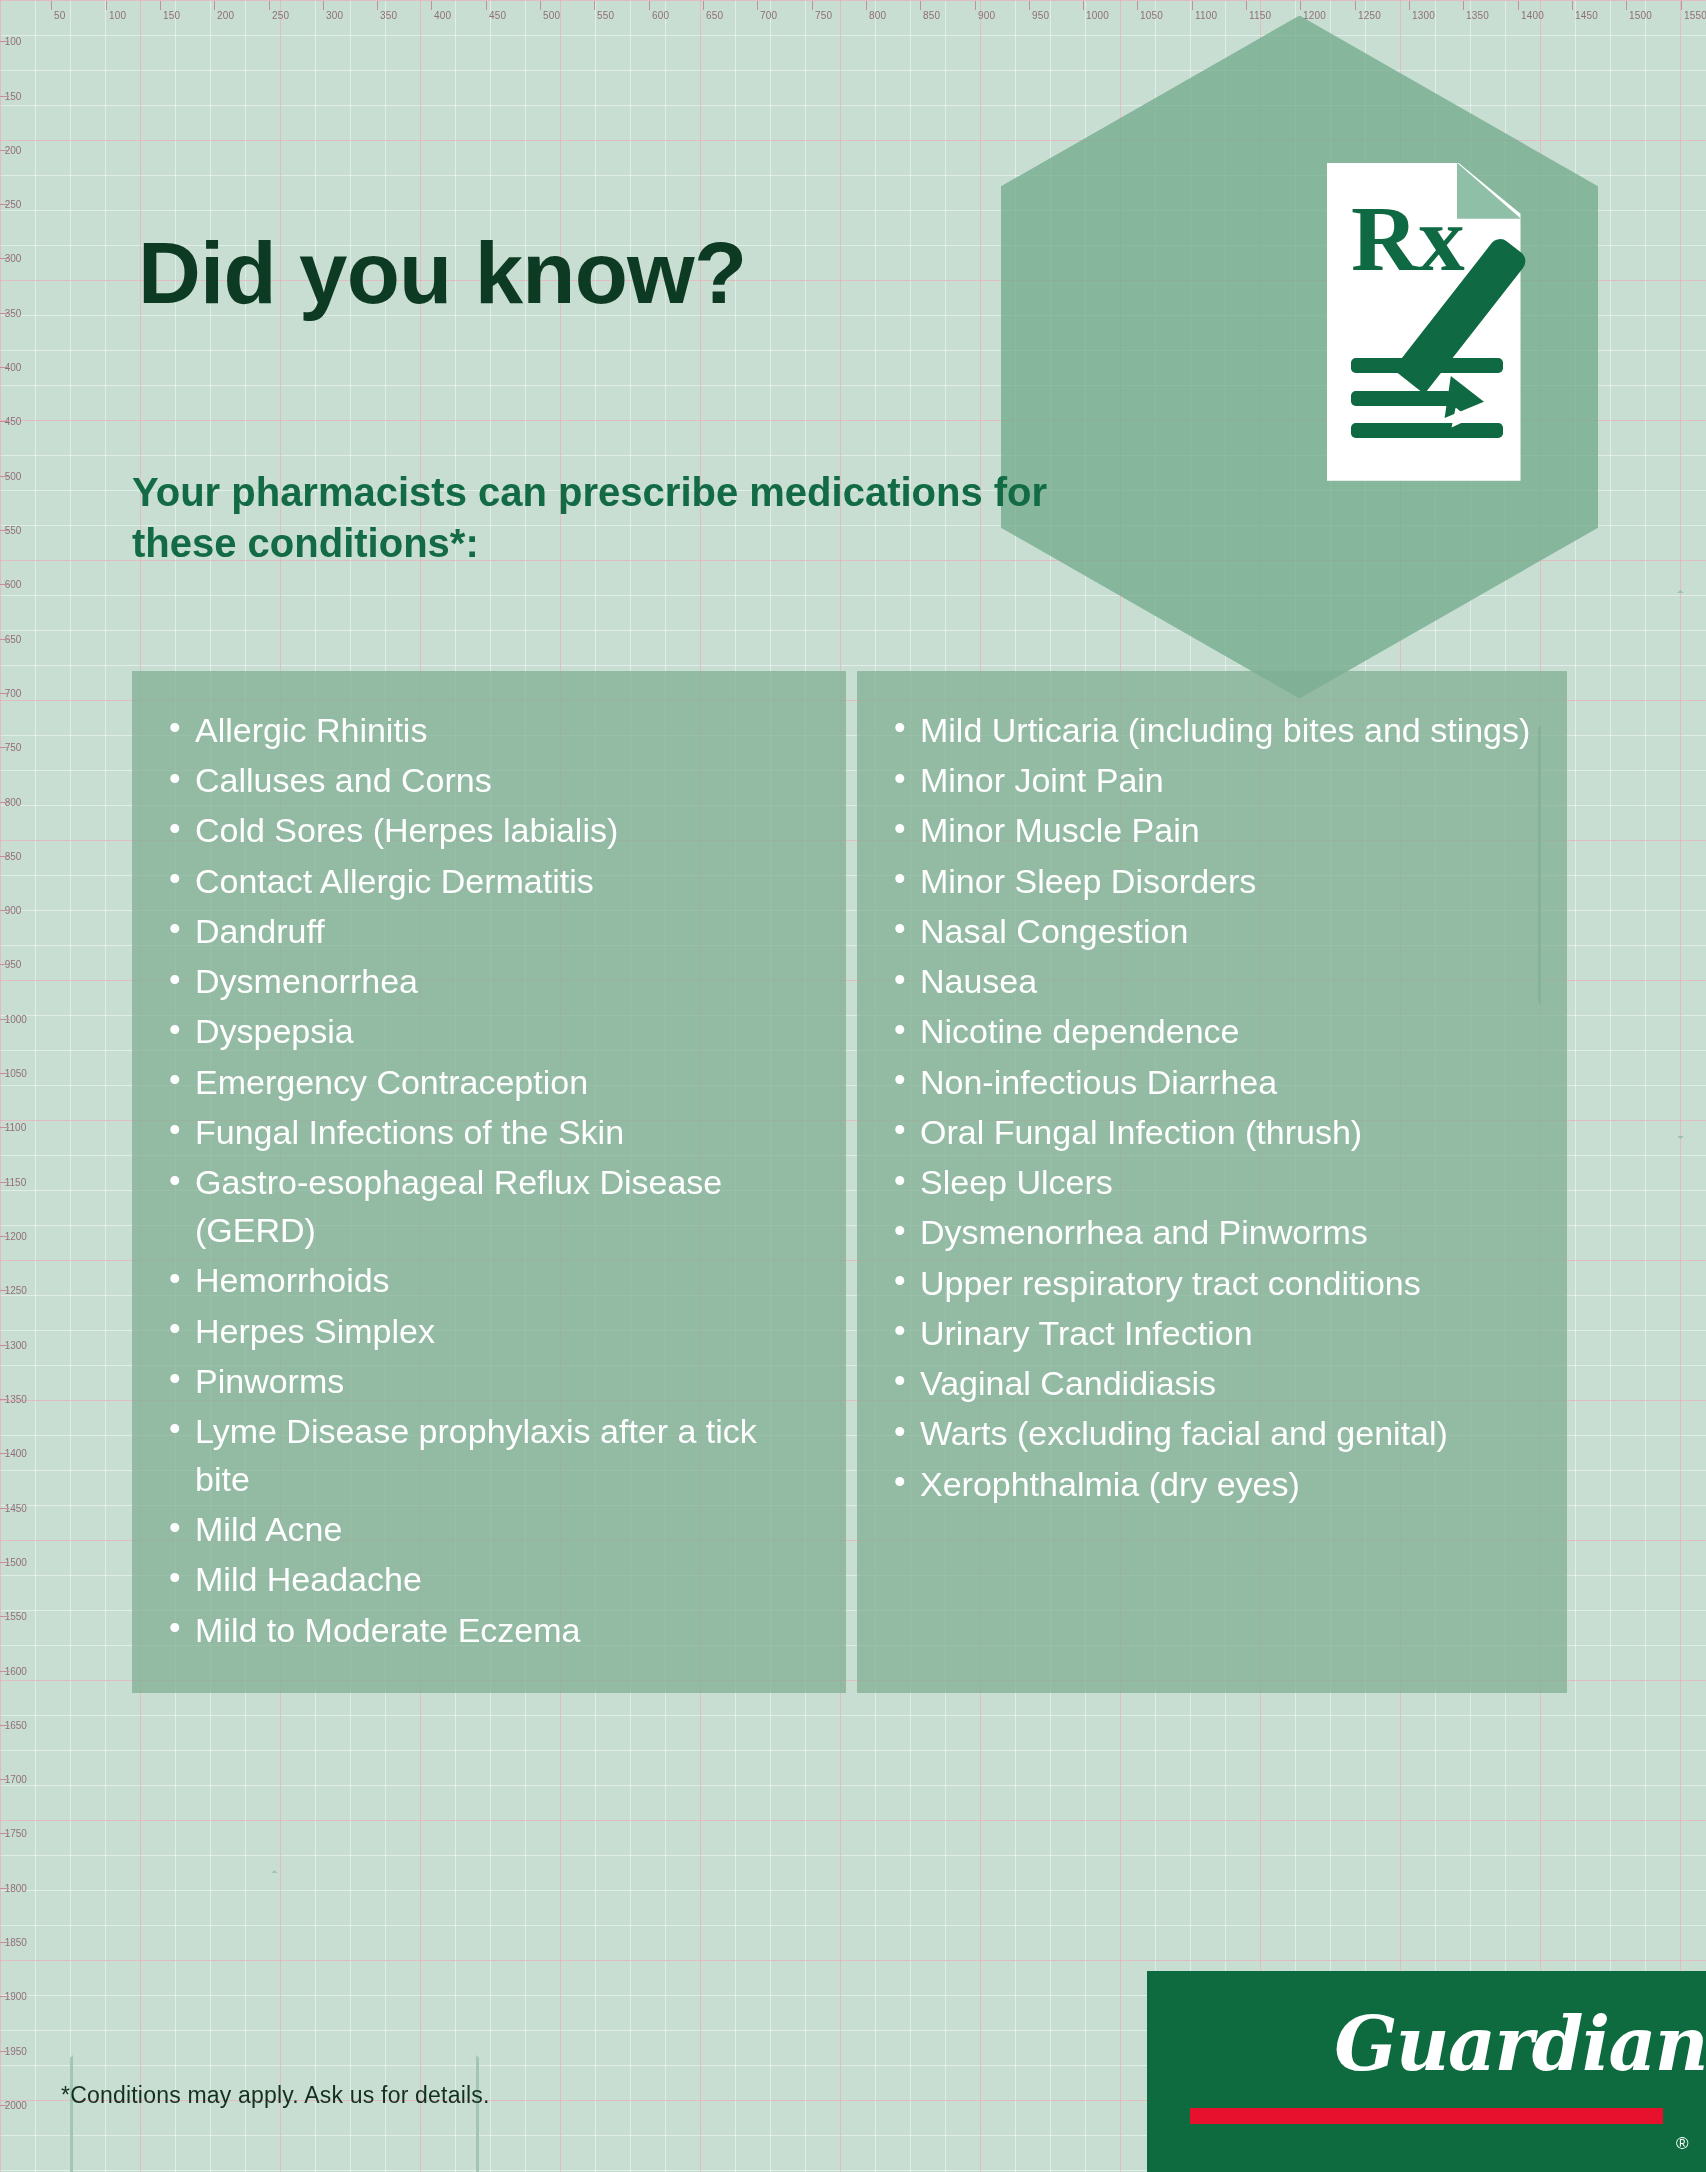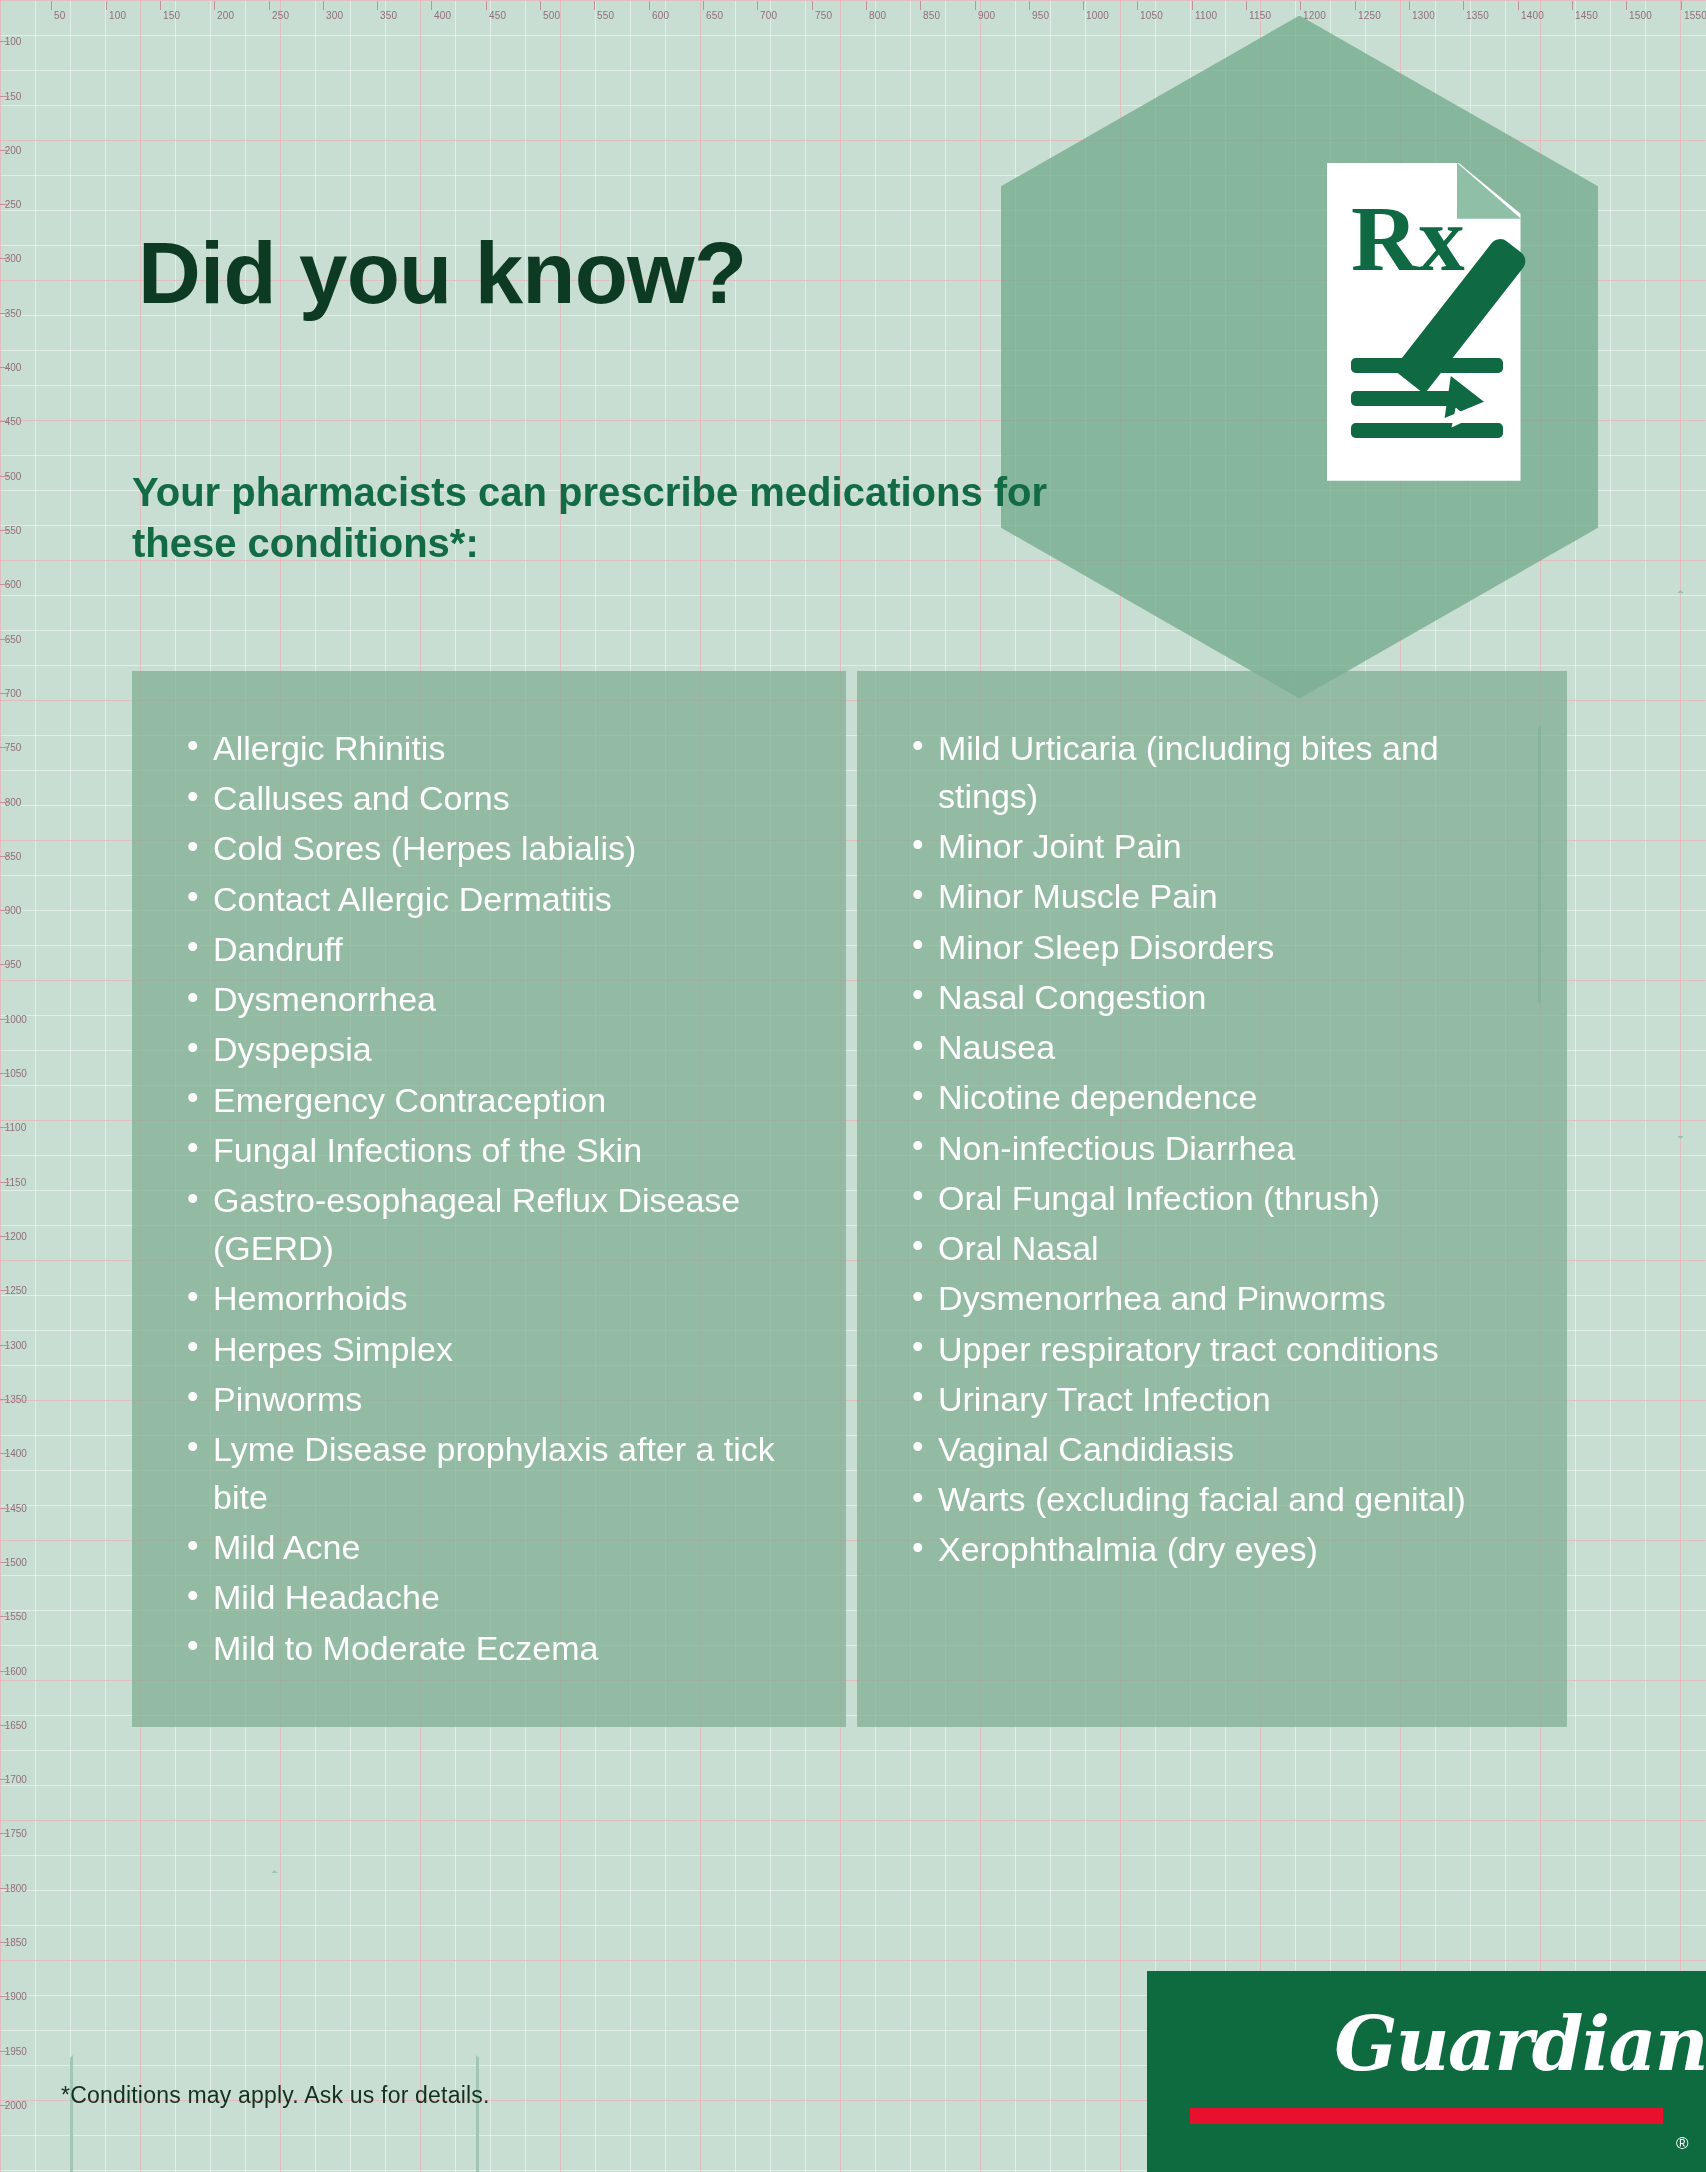--- a/index.html
+++ b/index.html
@@ -229,21 +229,21 @@
   }
   .panel {
     background: rgba(126,173,146,0.72);
     padding: 36px 31px 36px 23px;
     box-sizing: border-box;
   }
   .panel.left { width: 718px; }
   .panel.right { width: 714px; }
   ul.cond-list {
     list-style: none;
-    margin: 18px;
+    margin: 0;
     padding: 0;
   }
   ul.cond-list li {
     position: relative;
     padding-left: 40px;
     color: #ffffff;
     font-size: 34px;
     line-height: 1.41;
     margin-bottom: 2.3px;
   }
@@ -433,21 +433,21 @@
       <ul class="cond-list">
           <li>Mild Urticaria (including bites and stings)</li>
           <li>Minor Joint Pain</li>
           <li>Minor Muscle Pain</li>
           <li>Minor Sleep Disorders</li>
           <li>Nasal Congestion</li>
           <li>Nausea</li>
           <li>Nicotine dependence</li>
           <li>Non-infectious Diarrhea</li>
           <li>Oral Fungal Infection (thrush)</li>
-          <li>Oral Nasal</li>
+          <li>Sleep Ulcers</li>
           <li>Dysmenorrhea and Pinworms</li>
           <li>Upper respiratory tract conditions</li>
           <li>Urinary Tract Infection</li>
           <li>Vaginal Candidiasis</li>
           <li>Warts (excluding facial and genital)</li>
           <li>Xerophthalmia (dry eyes)</li>
         </ul>
     </div>
   </div>
 

